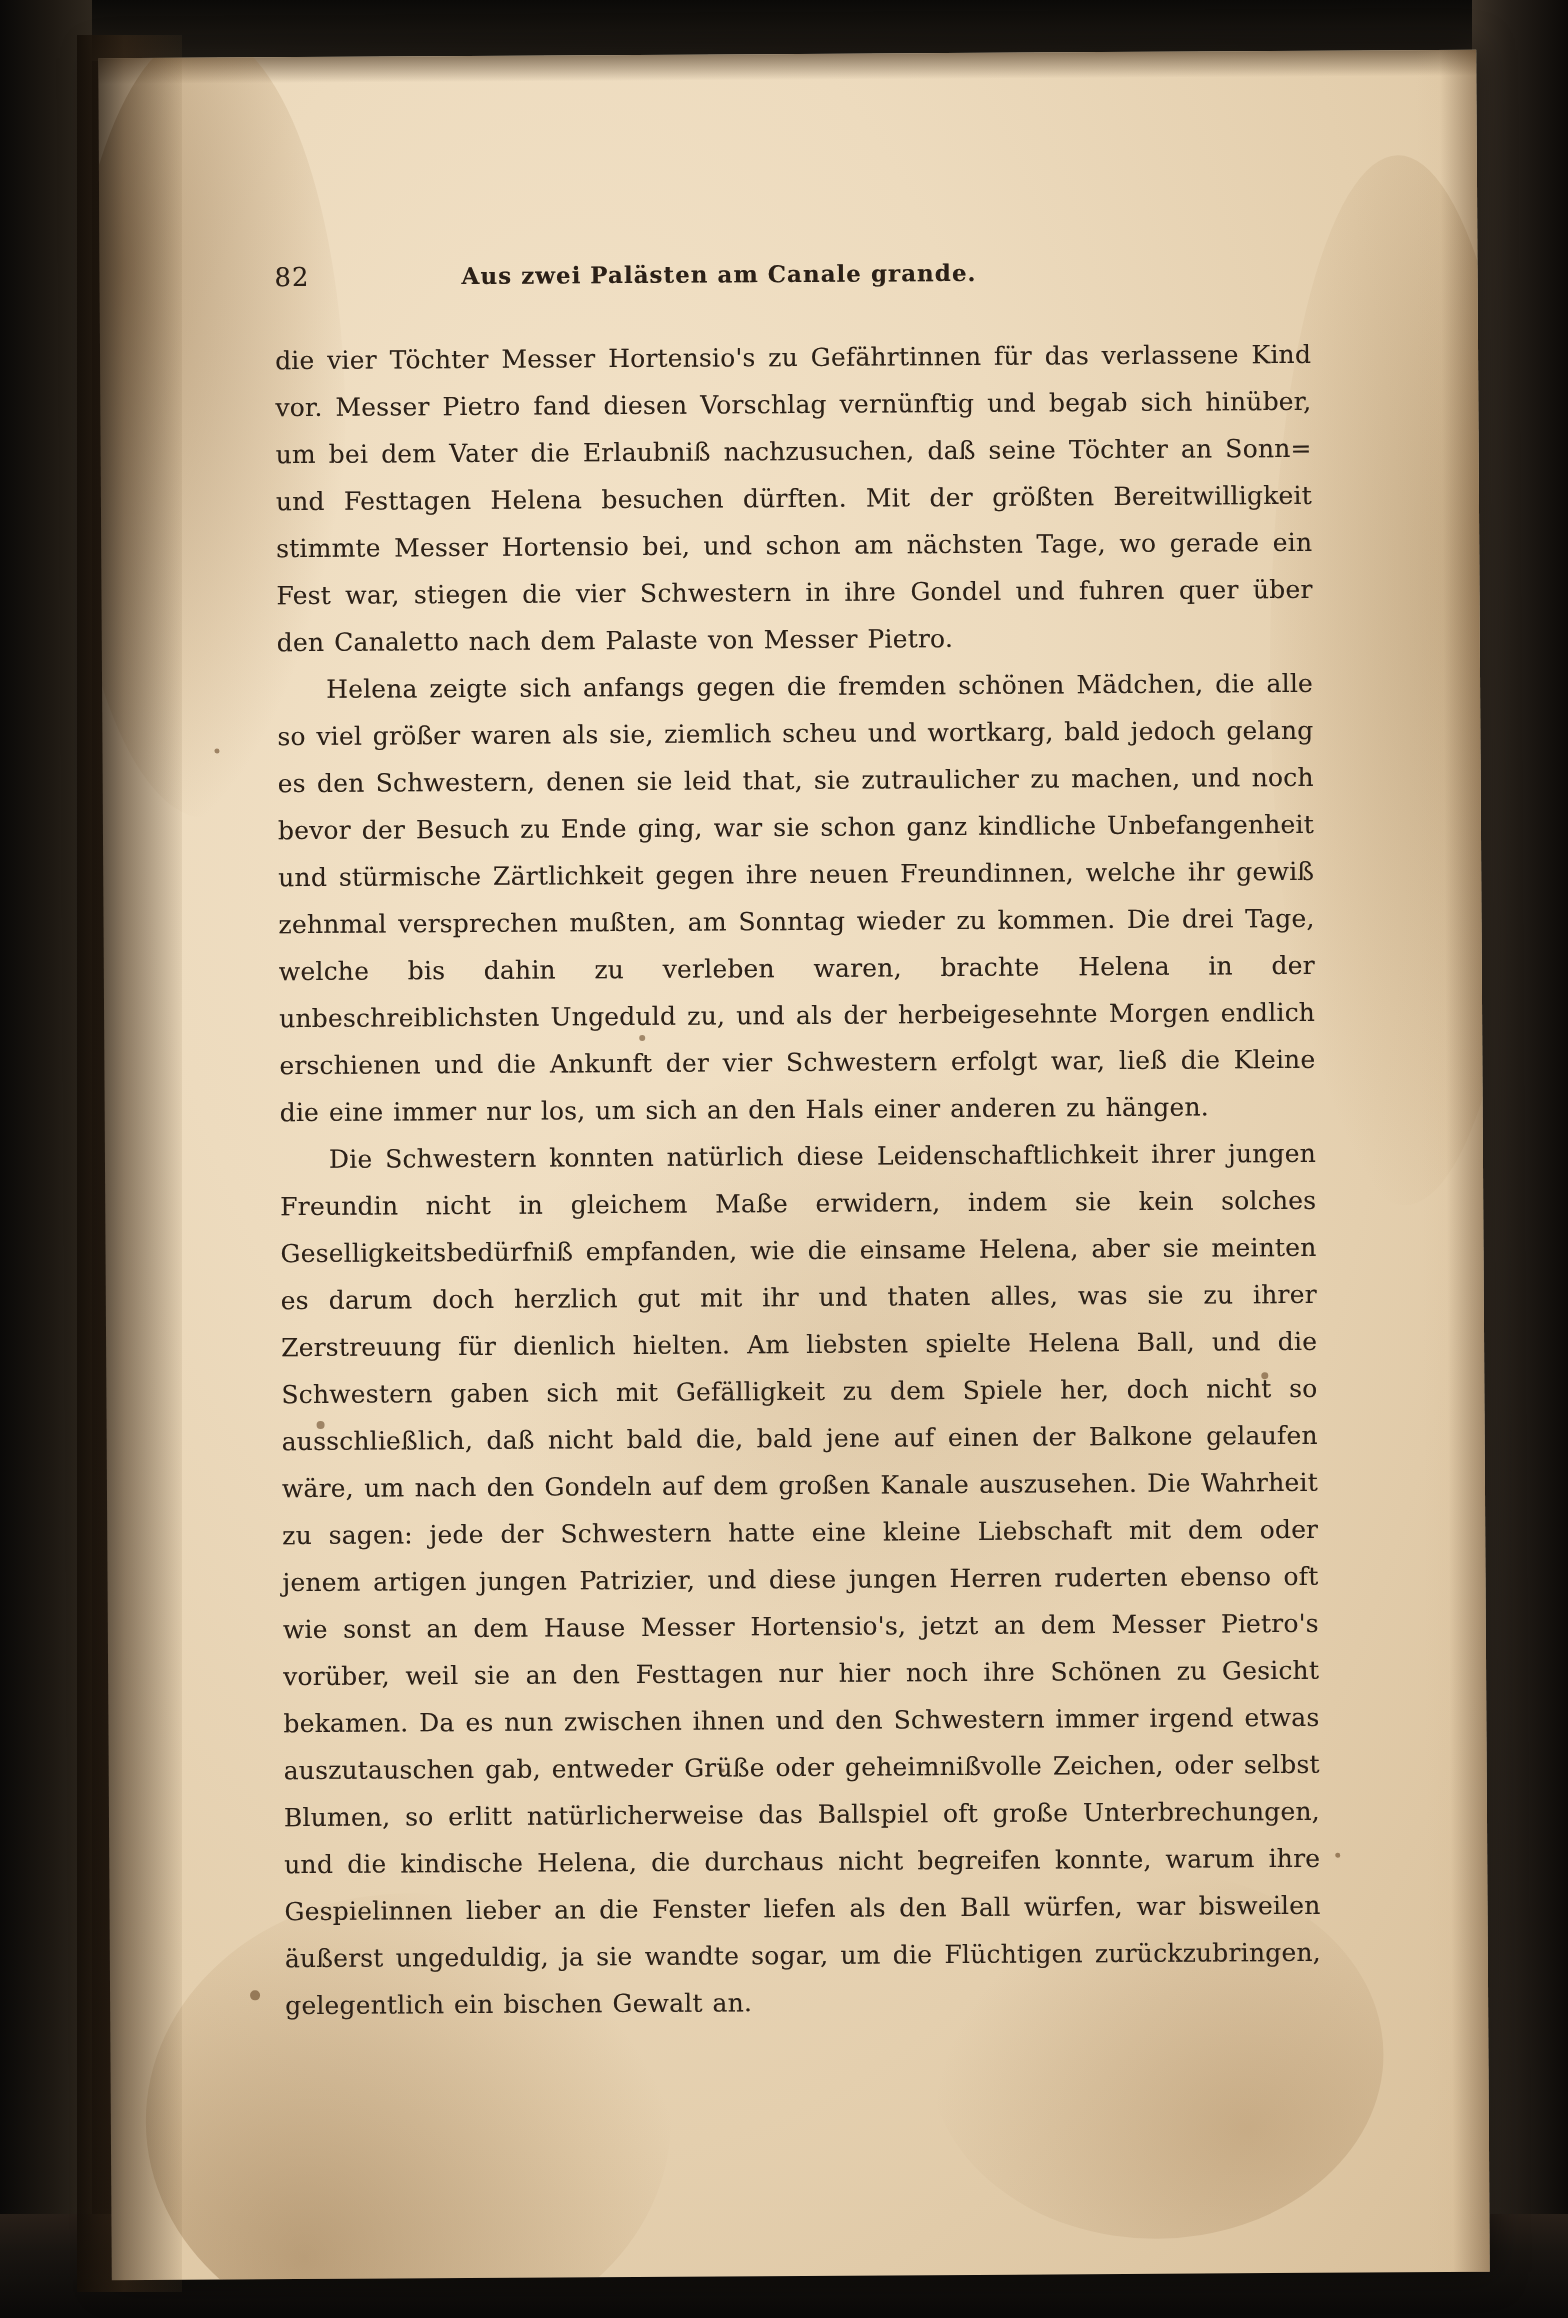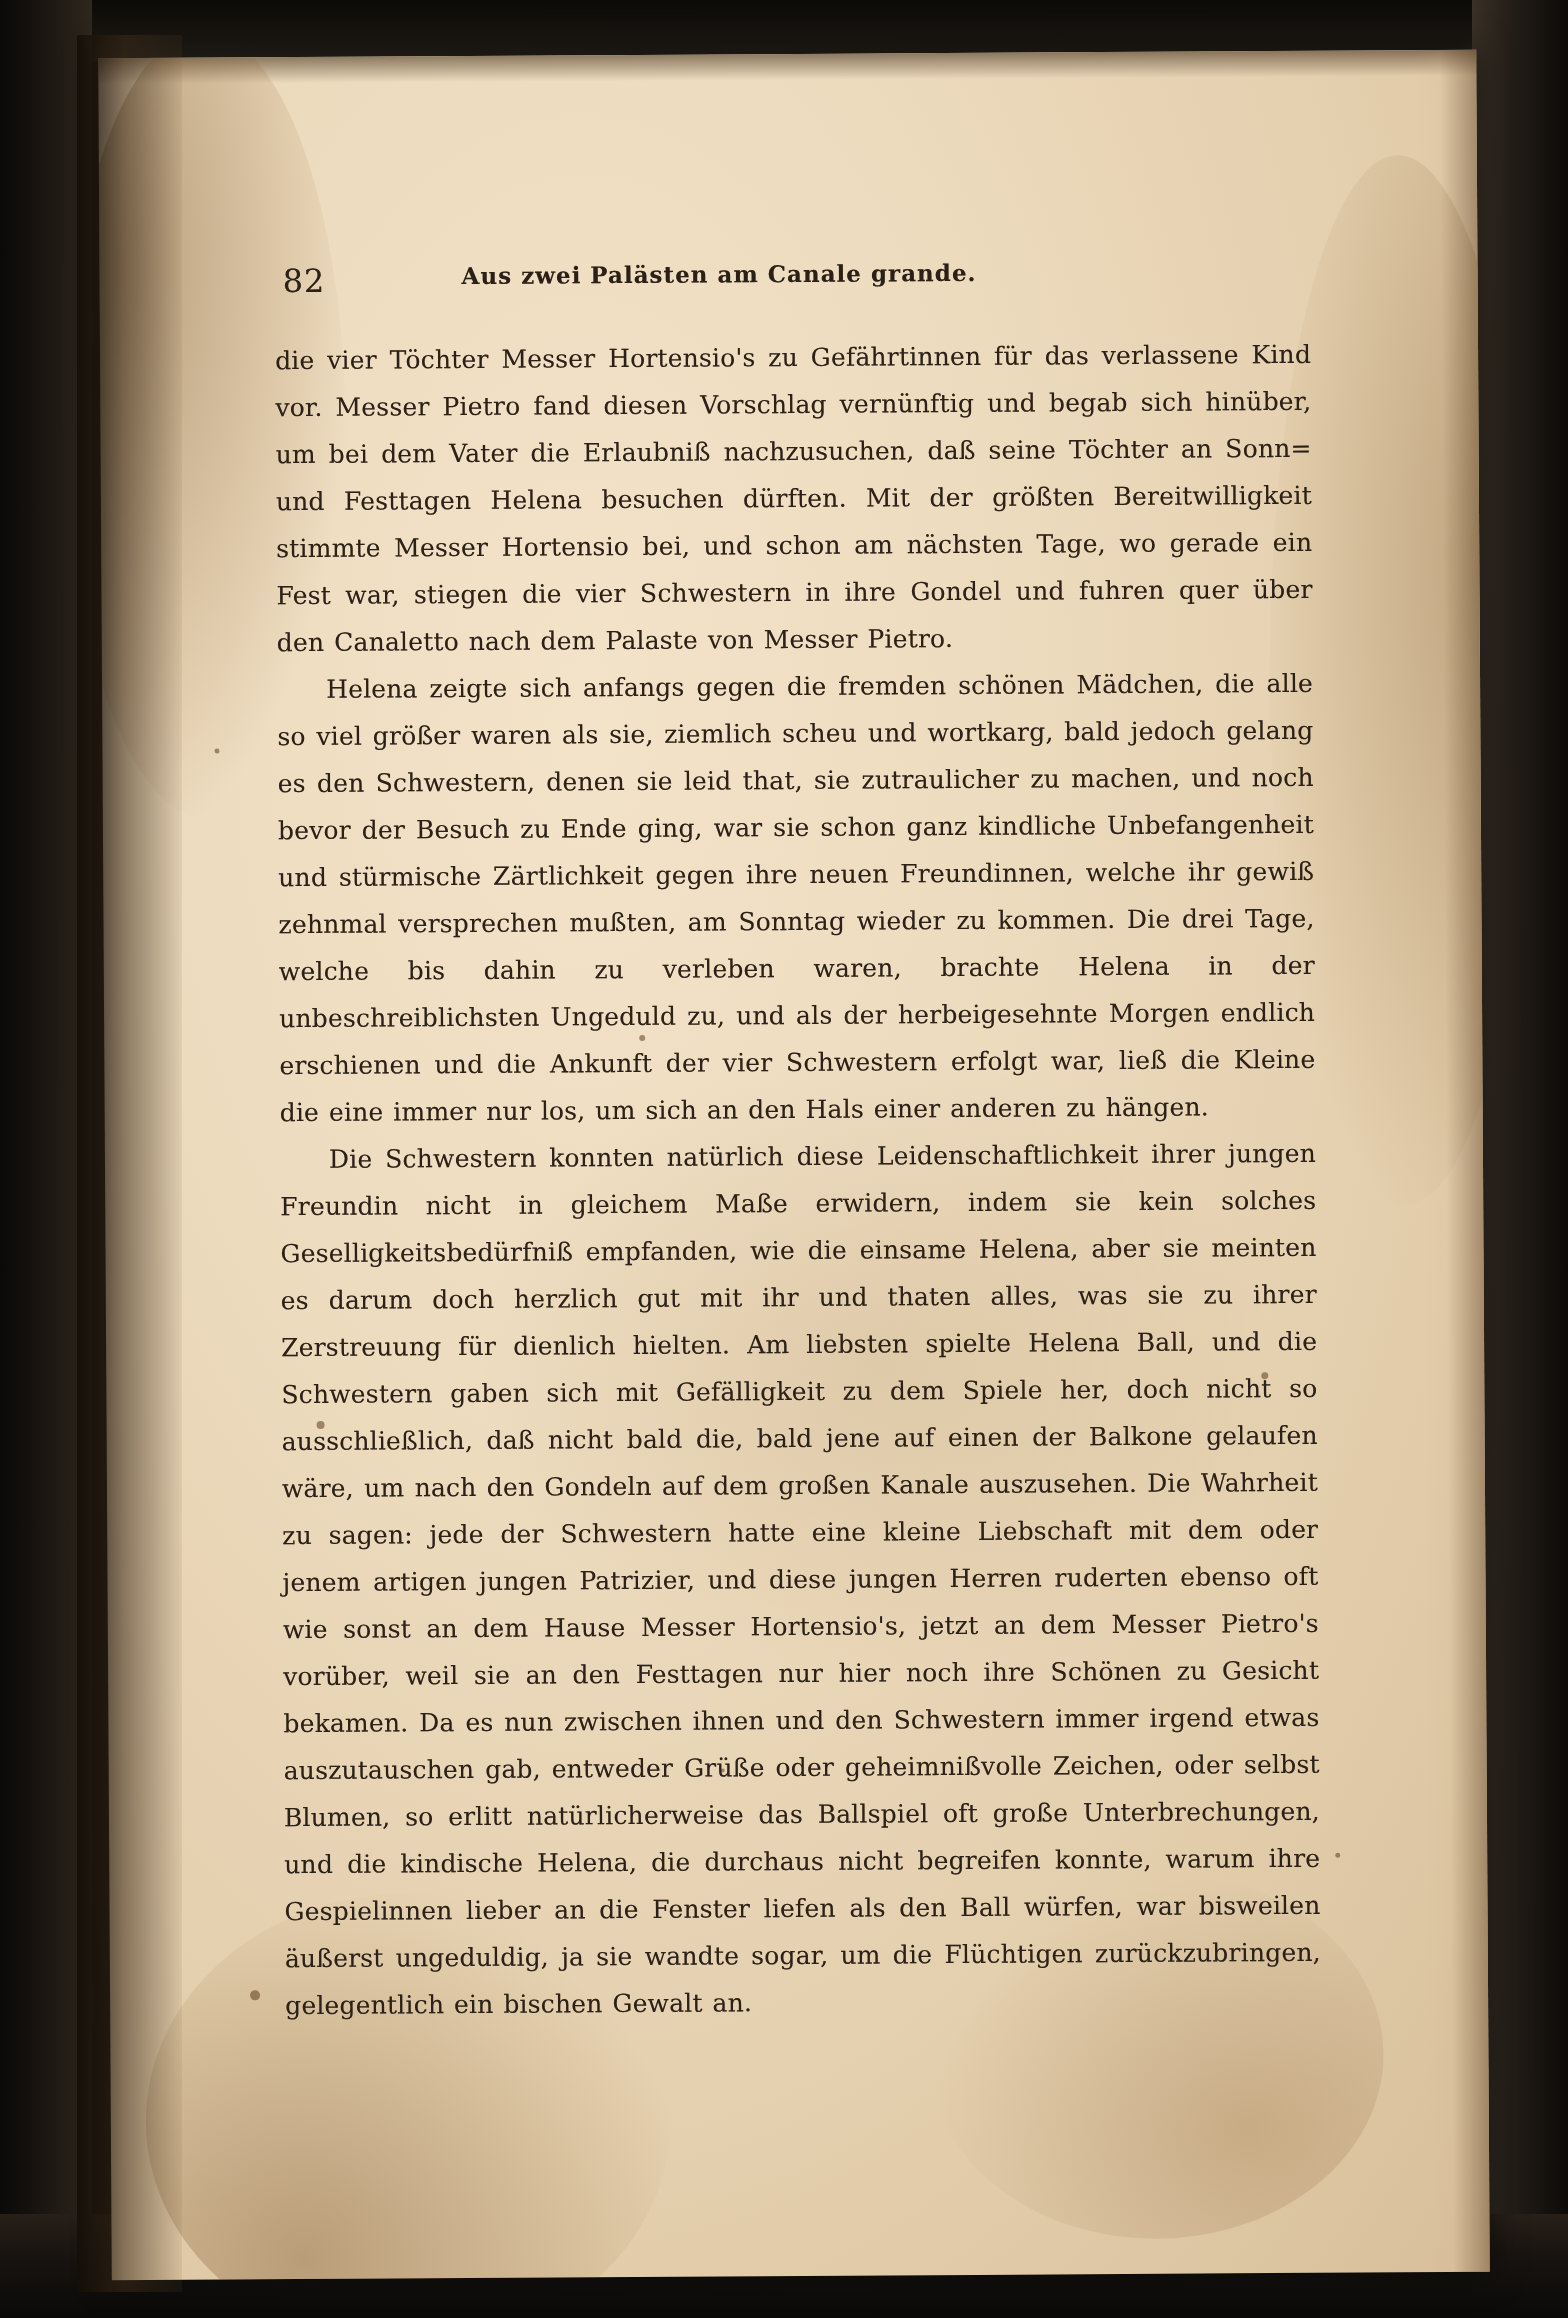--- a/index.html
+++ b/index.html
@@ -124,23 +124,23 @@
     color: #2a2017;
   }
 
   .running-head {
     position: relative;
     height: 42px;
     margin-bottom: 37px;
   }
   .folio {
     position: absolute;
-    left: 8px;
+    left: 0;
     top: 3.5px;
-    font-size: 32px;
+    font-size: 26px;
     letter-spacing: 0.9px;
     color: #2c2118;
   }
   .head-title {
     position: absolute;
     left: 187px;
     top: 5.2px;
     font-size: 23px;
     font-weight: bold;
     letter-spacing: 1px;

